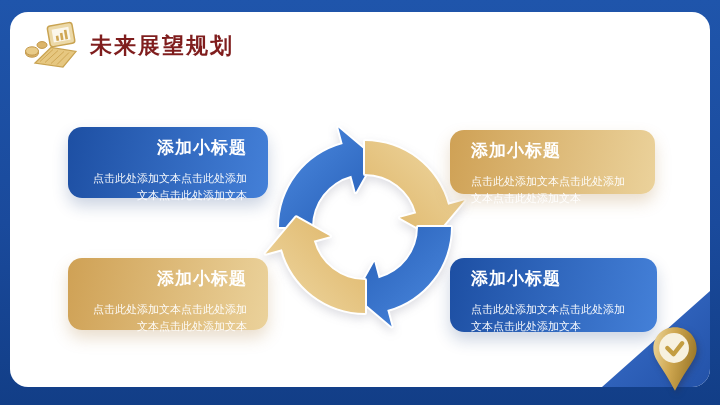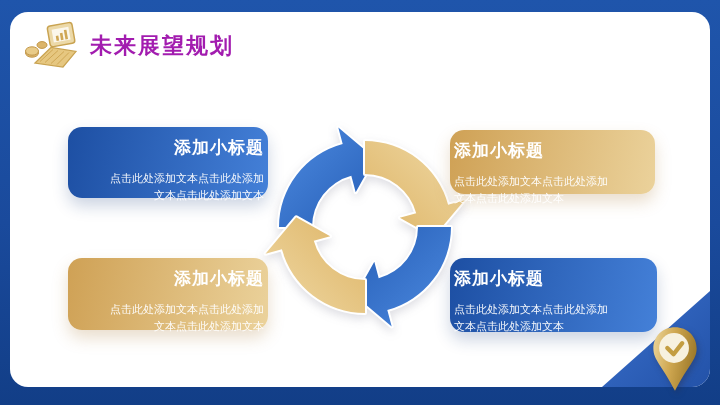--- a/index.html
+++ b/index.html
@@ -12,26 +12,26 @@
     background:linear-gradient(180deg,#1f55ab 0%,#1a4a9c 55%,#123e87 100%);
   }
   .content{
     position:absolute;left:10px;top:12px;width:700px;height:375px;
     background:#ffffff;border-radius:18px;overflow:hidden;
   }
   
   .header{position:absolute;left:14px;top:8px;display:flex;align-items:center;}
   .header-icon{width:58px;height:52px;flex:0 0 auto;}
   .page-title{
-    font-size:22px;font-weight:bold;color:#a21caf;letter-spacing:2px;margin-left:8px;
+    font-size:22px;font-weight:bold;color:#7f1d1d;letter-spacing:2px;margin-left:8px;
   }
   
   .box{
     position:absolute;border-radius:14px;color:#ffffff;
-    padding:10px 4px;box-sizing:border-box;
+    padding:10px 21px;box-sizing:border-box;
   }
   .box.blue{
     background:linear-gradient(100deg,#1d4fa3 0%,#4480d8 100%);
     box-shadow:0 8px 16px rgba(21,58,122,.22);
   }
   .box.gold{
     background:linear-gradient(100deg,#cfa155 0%,#ebd29b 100%);
     box-shadow:0 8px 16px rgba(170,125,55,.25);
   }
   .box-title{font-size:17px;font-weight:bold;letter-spacing:1px;line-height:1.25;}

